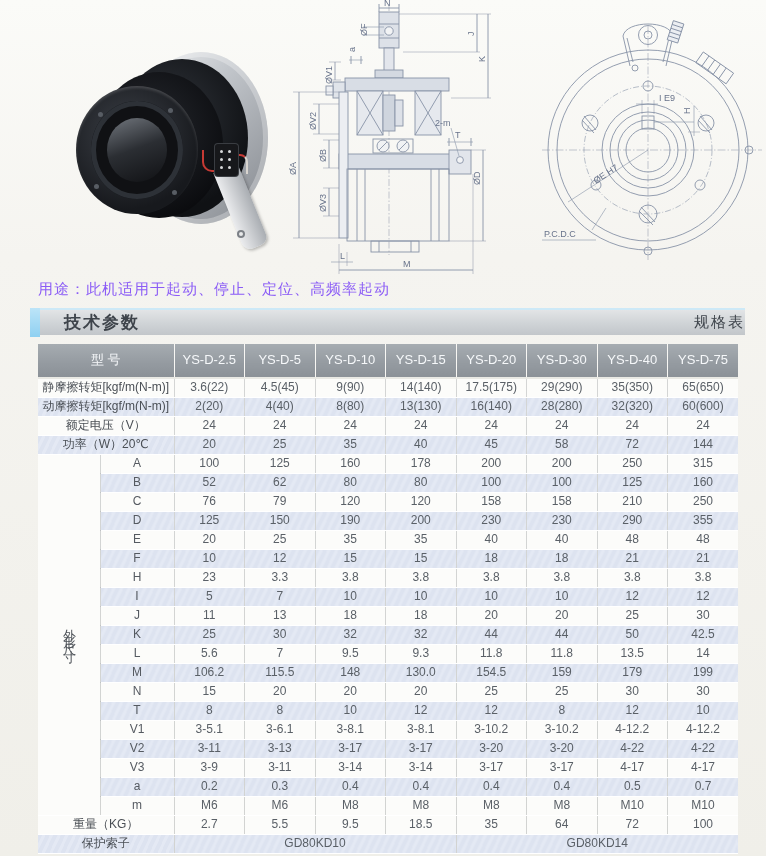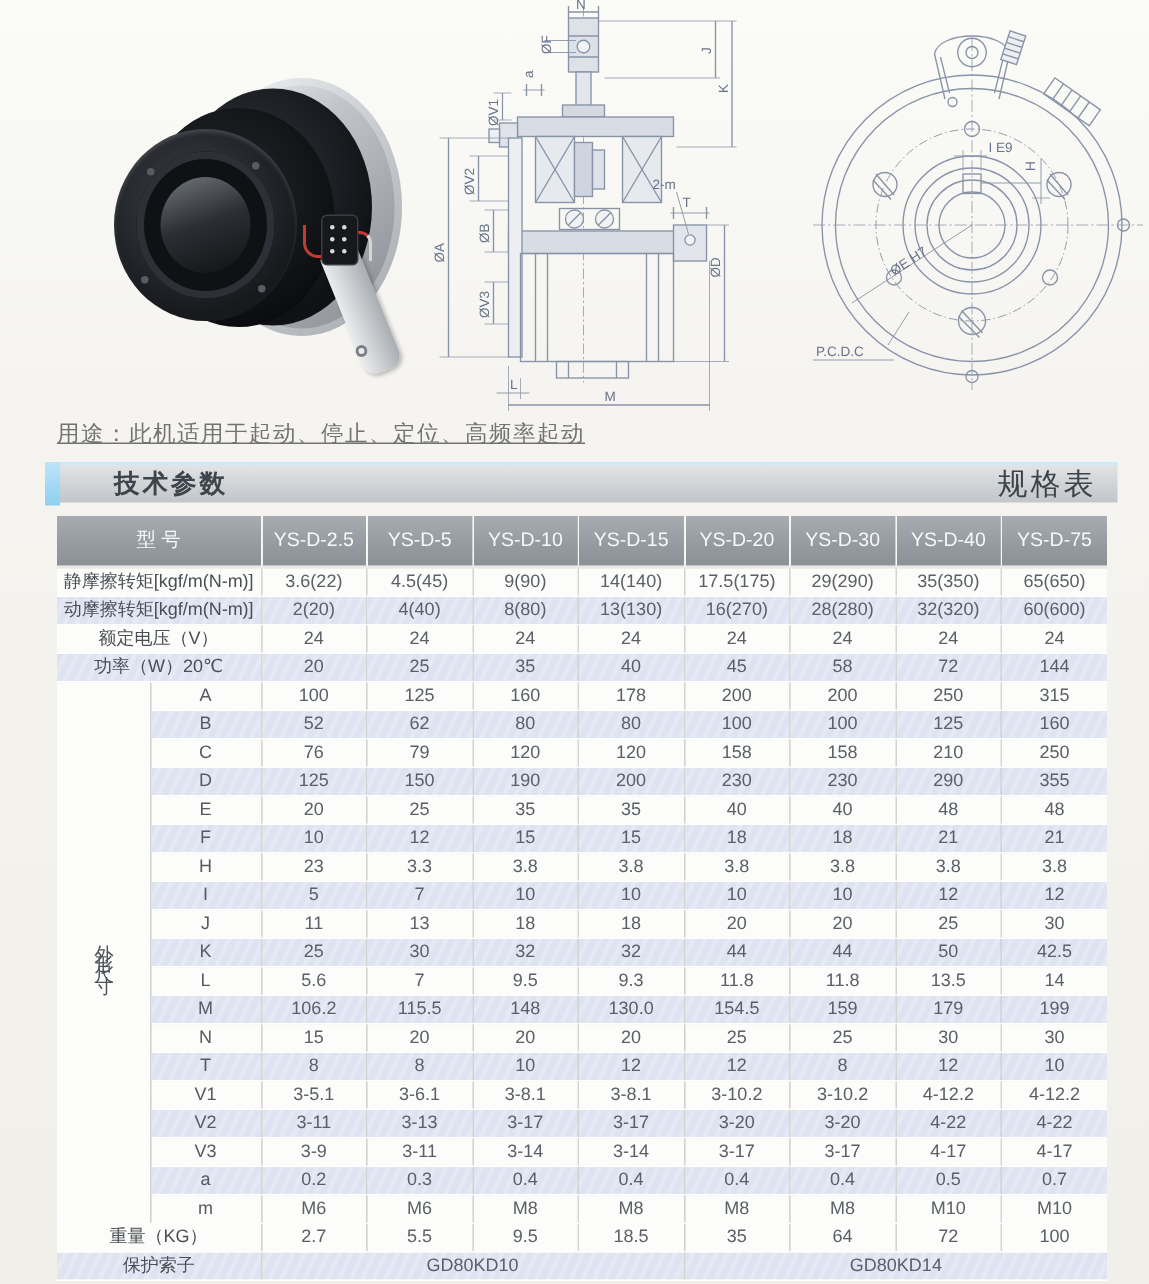--- a/index.html
+++ b/index.html
@@ -42,31 +42,31 @@
   .p-wire1 { left:126px; top:104px; width:16px; height:22px; border-left:2px solid #c63a34;
              border-bottom:2px solid #c63a34; border-radius:0 0 0 10px; }
   .p-wire2 { left:160px; top:108px; width:12px; height:20px; border-right:2px solid #d8d4cf;
              border-top:2px solid #c63a34; border-radius:0 8px 0 0; }
 
   .fig-side  { position:absolute; left:283px; top:0;  width:212px; height:278px; }
   .fig-front { position:absolute; left:538px; top:2px; width:228px; height:262px; }
   svg text { font-family:"Liberation Sans","DejaVu Sans",sans-serif; font-size:9px; fill:#68738b; stroke:none; }
 
   
-  .usage { margin:2px 0 0 38px; font-size:15px; color:#737373; letter-spacing:1px;text-decoration:underline; }
+  .usage { margin:2px 0 0 38px; font-size:15px; color:#8b5cf6; letter-spacing:1px; }
 
   .secbar { margin:9px 0 0 30px; width:715px; height:27px; position:relative;
             background:linear-gradient(180deg,#e2e4e6 0%,#cfd3d6 55%,#c2c6ca 100%);
             border-top:2px solid #cde9f7;
-            display:flex; align-items:center;padding-left:12px; }
+            display:flex; align-items:center; }
   .secbar .accent { position:absolute; left:0; top:-2px; width:10px; height:29px;
             background:linear-gradient(180deg,#bce4f8,#8fd0f1); }
   .secbar .t-zh { margin-left:34px; font-size:17px; font-weight:bold; color:#3e444b; letter-spacing:2px; }
   .secbar .t-en { margin-left:9px; font-size:16px; color:#41474e; }
-  .secbar .t-right { margin-left:auto; margin-right:14px; font-size:20px; color:#3e444b; letter-spacing:2px; }
+  .secbar .t-right { margin-left:auto; font-size:15px; color:#3e444b; letter-spacing:2px; }
 
   
   table.spec { margin:9px 0 0 38px; width:700px; border-collapse:collapse; table-layout:fixed;
                font-size:12px; }
   .spec th, .spec td { text-align:center; vertical-align:middle; height:19px; line-height:1.1;
                padding:1px 1px; border-right:1px solid rgba(160,166,172,.38);
                border-bottom:1px solid #ffffff; overflow:hidden; white-space:nowrap; }
   .spec th { background:linear-gradient(180deg,#a6acb1 0%,#949aa0 60%,#8b9197 100%);
              color:#f6f8fa; font-weight:normal; font-size:13px; height:34px;
              border-right:1px solid rgba(255,255,255,.35); border-bottom:2px solid #e9e9e4; }
@@ -331,21 +331,21 @@
         <td>29(290)</td>
         <td>35(350)</td>
         <td>65(650)</td>
       </tr>
       <tr class="shade">
         <td colspan="2" class="rowlabel">动摩擦转矩[kgf/m(N-m)]</td>
         <td>2(20)</td>
         <td>4(40)</td>
         <td>8(80)</td>
         <td>13(130)</td>
-        <td>16(270)</td>
+        <td>16(140)</td>
         <td>28(280)</td>
         <td>32(320)</td>
         <td>60(600)</td>
       </tr>
       <tr>
         <td colspan="2" class="rowlabel">额定电压（V）</td>
         <td>24</td>
         <td>24</td>
         <td>24</td>
         <td>24</td>

